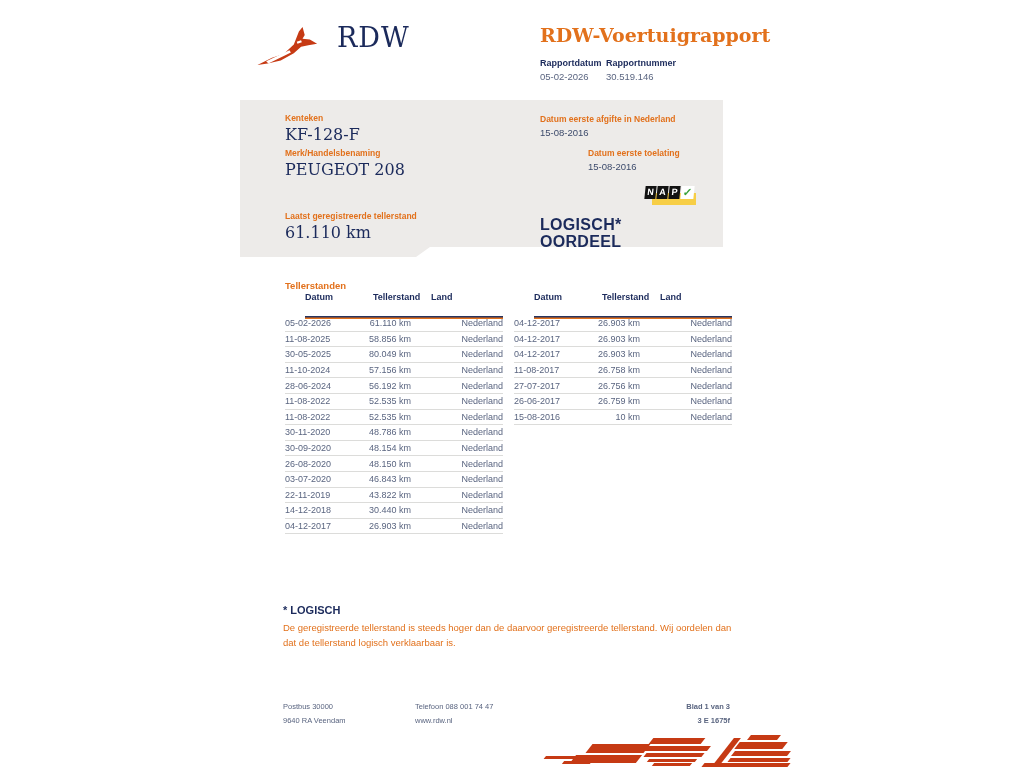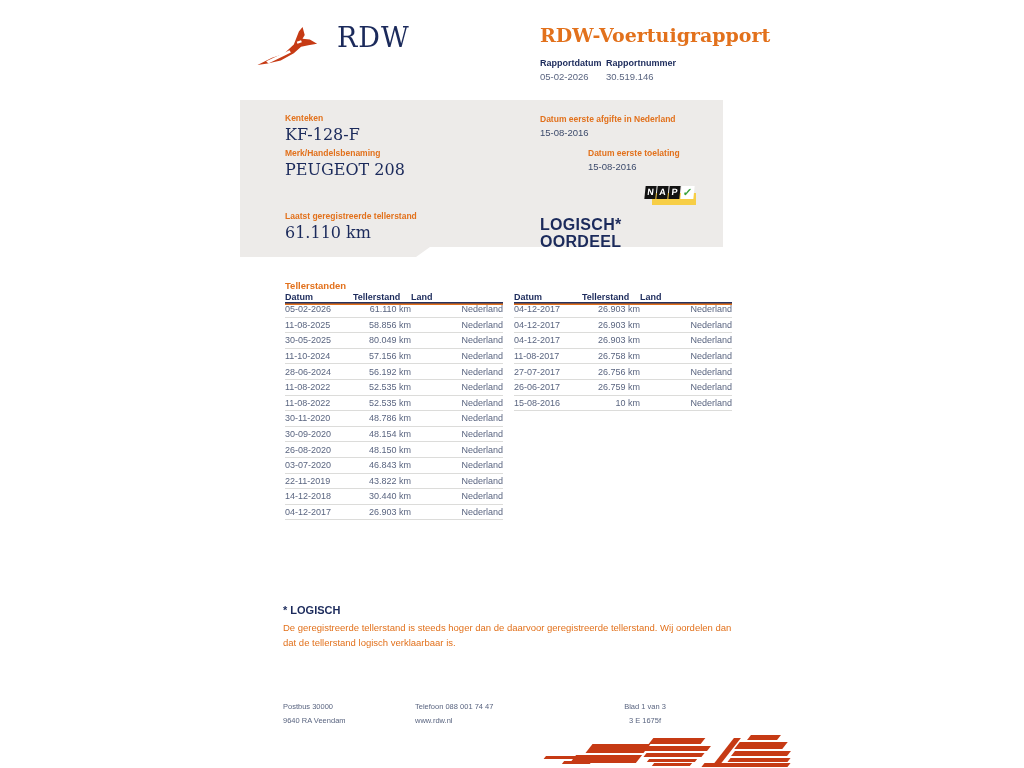--- a/index.html
+++ b/index.html
@@ -31,39 +31,39 @@
         font-size:9px;font-weight:bold;text-align:center;line-height:13px;transform:skewX(-6deg);}
   #nap .check{position:absolute;top:0;left:36px;width:13px;height:13px;background:#fff;
         color:#3AA13C;font-size:11px;font-weight:bold;text-align:center;line-height:13px;
         transform:skewX(-6deg);}
 
   
   #tbl-title{left:285px;top:280px;font-size:9.5px;font-weight:bold;color:#E2711C;}
   .odo-table{width:218px;font-size:9px;}
   #table-left{left:285px;top:292px;}
   #table-right{left:514px;top:292px;}
-  .t-head{display:grid;grid-template-columns:68px 58px 1fr;padding-bottom:0;
+  .t-head{display:grid;grid-template-columns:68px 58px 1fr;padding-bottom:14px;
         font-weight:bold;color:#1B2A5B;
-        box-shadow:0 1.5px 0 #27335E,0 3px 0 #E2711C;}
+        box-shadow:0 1.5px 0 #27335E,0 3px 0 #E2711C;margin-left:20px;}
   .t-head .c2{text-align:left;}
   .t-head .c3{}
   .t-row{display:grid;grid-template-columns:68px 58px 1fr;align-items:center;
         height:14.6px;border-bottom:1px solid #DCDCDA;color:#5A6580;}
   .t-row .c2{text-align:right;}
   .t-row .c3{text-align:right;}
 
   
   #footnote-title{left:283px;top:604px;font-size:11px;font-weight:bold;color:#1B2A5B;}
   #footnote-text{left:283px;top:620px;width:450px;font-size:9.5px;color:#E2711C;line-height:15px;}
 
   
   .foot{font-size:7.5px;color:#5A6580;line-height:14px;}
   #foot-address{left:283px;top:700px;}
   #foot-contact{left:415px;top:700px;}
-  #foot-page{left:560px;top:700px;width:170px;text-align:center;}
+  #foot-page{left:560px;top:700px;width:170px;text-align:right;font-weight:bold;}
 
   
   #logo{left:256px;top:18px;width:80px;height:56px;}
 
   
   #flag{left:543px;top:735px;width:250px;height:33px;}
   #flag .bar{position:absolute;background:#C63A14;transform:skewX(-38deg);}
 </style>
 </head>
 <body>

